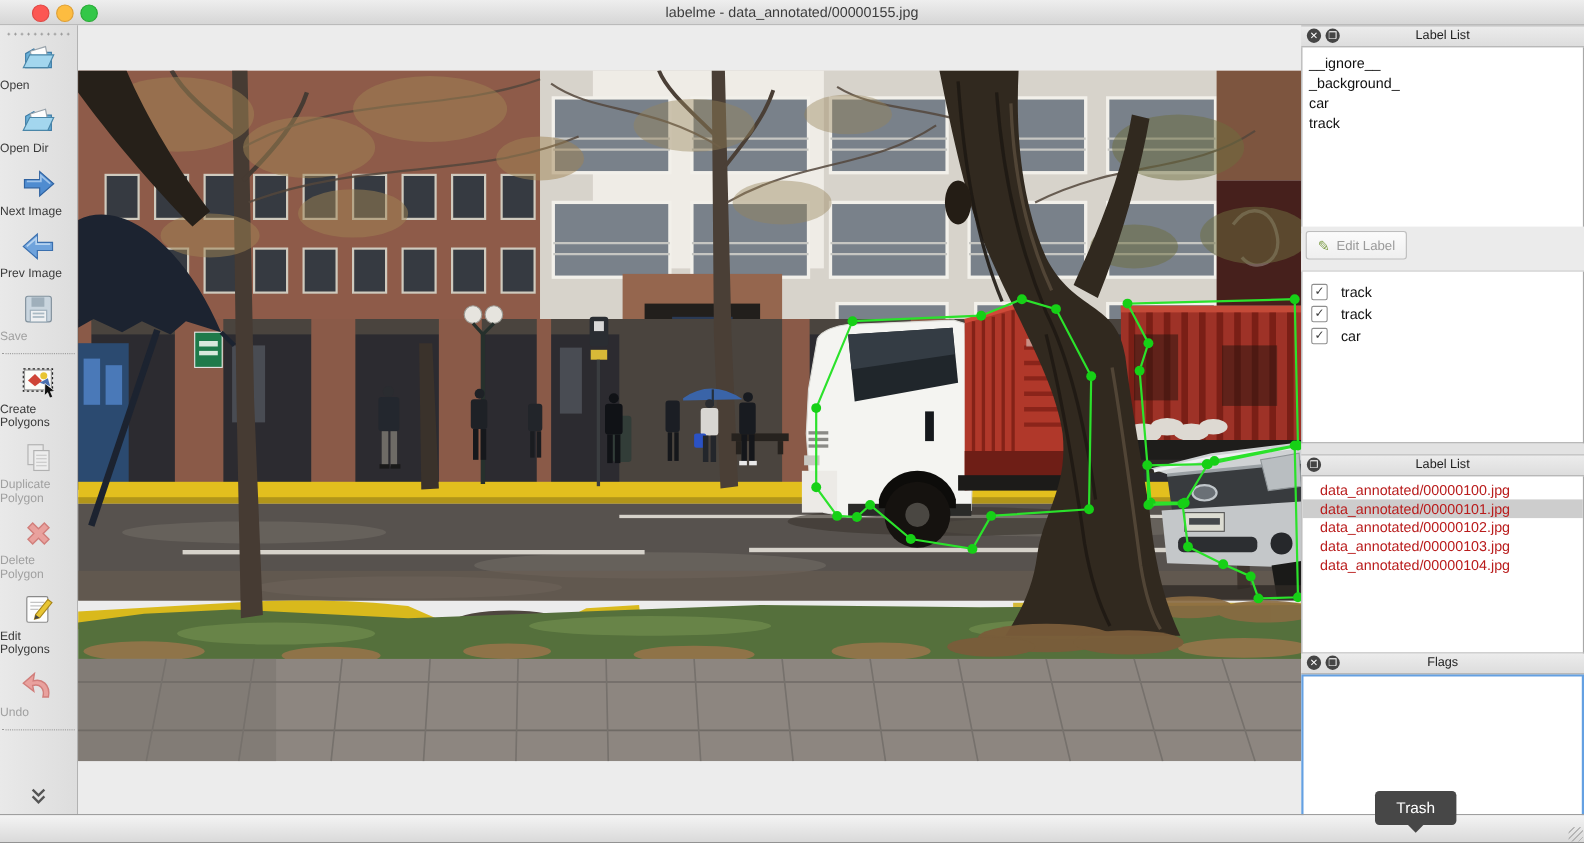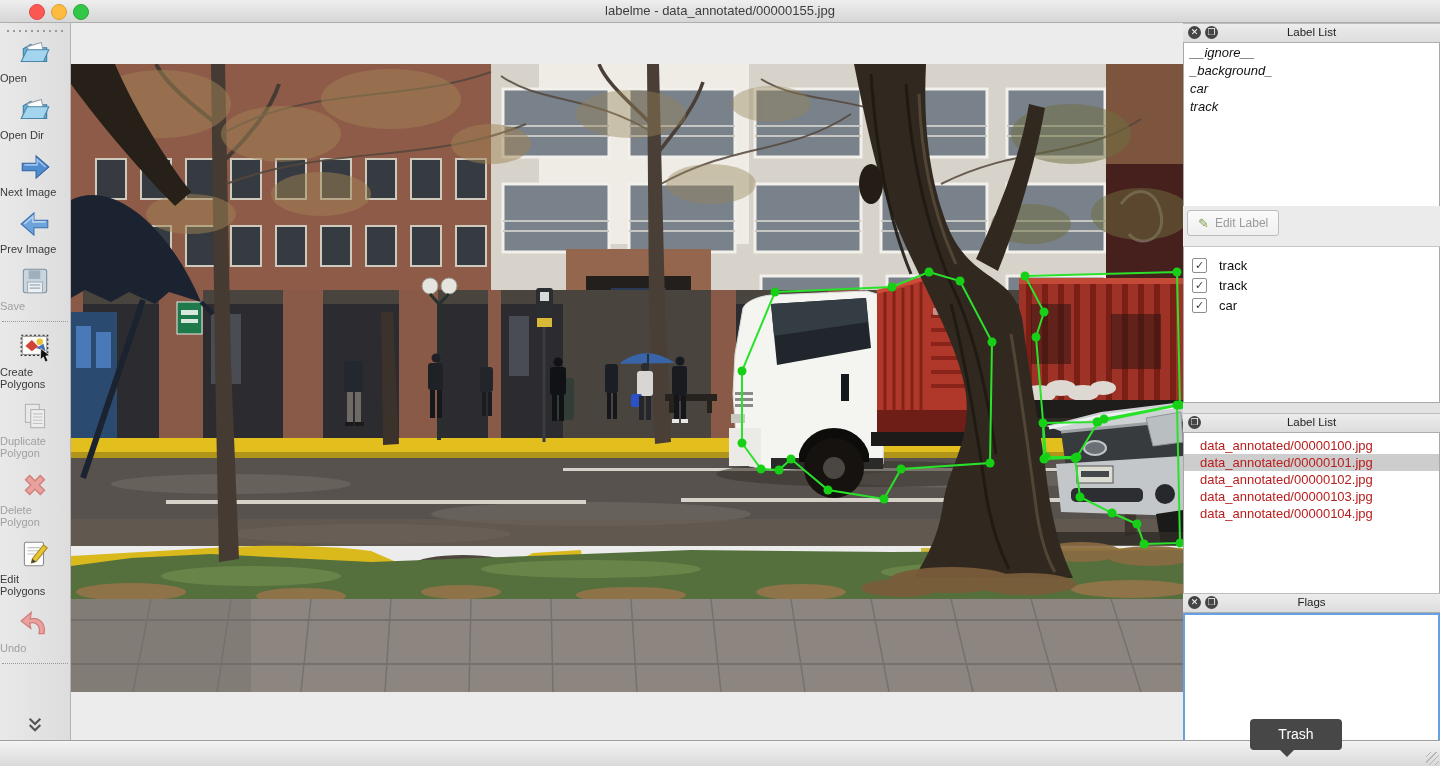--- a/index.html
+++ b/index.html
@@ -58,21 +58,21 @@
   .editlabel-btn .pi{color:#7f9e4a;margin-right:6px;font-size:13px;}
   .flags-box{background:#fff;border:2px solid #64a0e2;height:127px;}
 
   
   .bottombar{position:absolute;left:0;bottom:0;width:1440px;height:25px;
     background:linear-gradient(#f4f4f4,#d9d9d9);border-top:1px solid #9f9f9f;}
   .grip{position:absolute;right:1px;bottom:1px;width:13px;height:13px;
     background:repeating-linear-gradient(135deg,transparent 0 3px,#b5b5b5 3px 4px);}
 
   
-  .tooltip{position:absolute;left:1250px;top:719px;width:92px;height:31px;background:#474747;
+  .tooltip{position:absolute;left:1250px;top:719px;width:74px;height:31px;background:#474747;
     border-radius:4px;color:#fff;font-size:14px;text-align:center;line-height:31px;z-index:60;}
   .tooltip:after{content:"";position:absolute;left:30px;top:31px;border:7px solid transparent;
     border-top-color:#474747;}
 </style>
 </head>
 <body>
 
 <div class="window">
 
   <div class="titlebar">
@@ -572,21 +572,21 @@
   </div>
 
   <div class="sidebar">
 
     <div class="panel" style="top:0;">
       <div class="p-head">
         <span class="p-btn b1">✕</span>
         <span class="p-btn b2">❐</span>
         <div class="p-title">Label List</div>
       </div>
-      <div class="p-body" style="height:162px;padding-top:1px;font-style:italic;">
+      <div class="p-body" style="height:162px;padding-top:6px;">
         <div class="list-item">__ignore__</div>
         <div class="list-item">_background_</div>
         <div class="list-item">car</div>
         <div class="list-item">track</div>
       </div>
     </div>
 
     <div class="panel" style="top:183px;">
       <div class="pl-toolbar">
         <span class="editlabel-btn">

